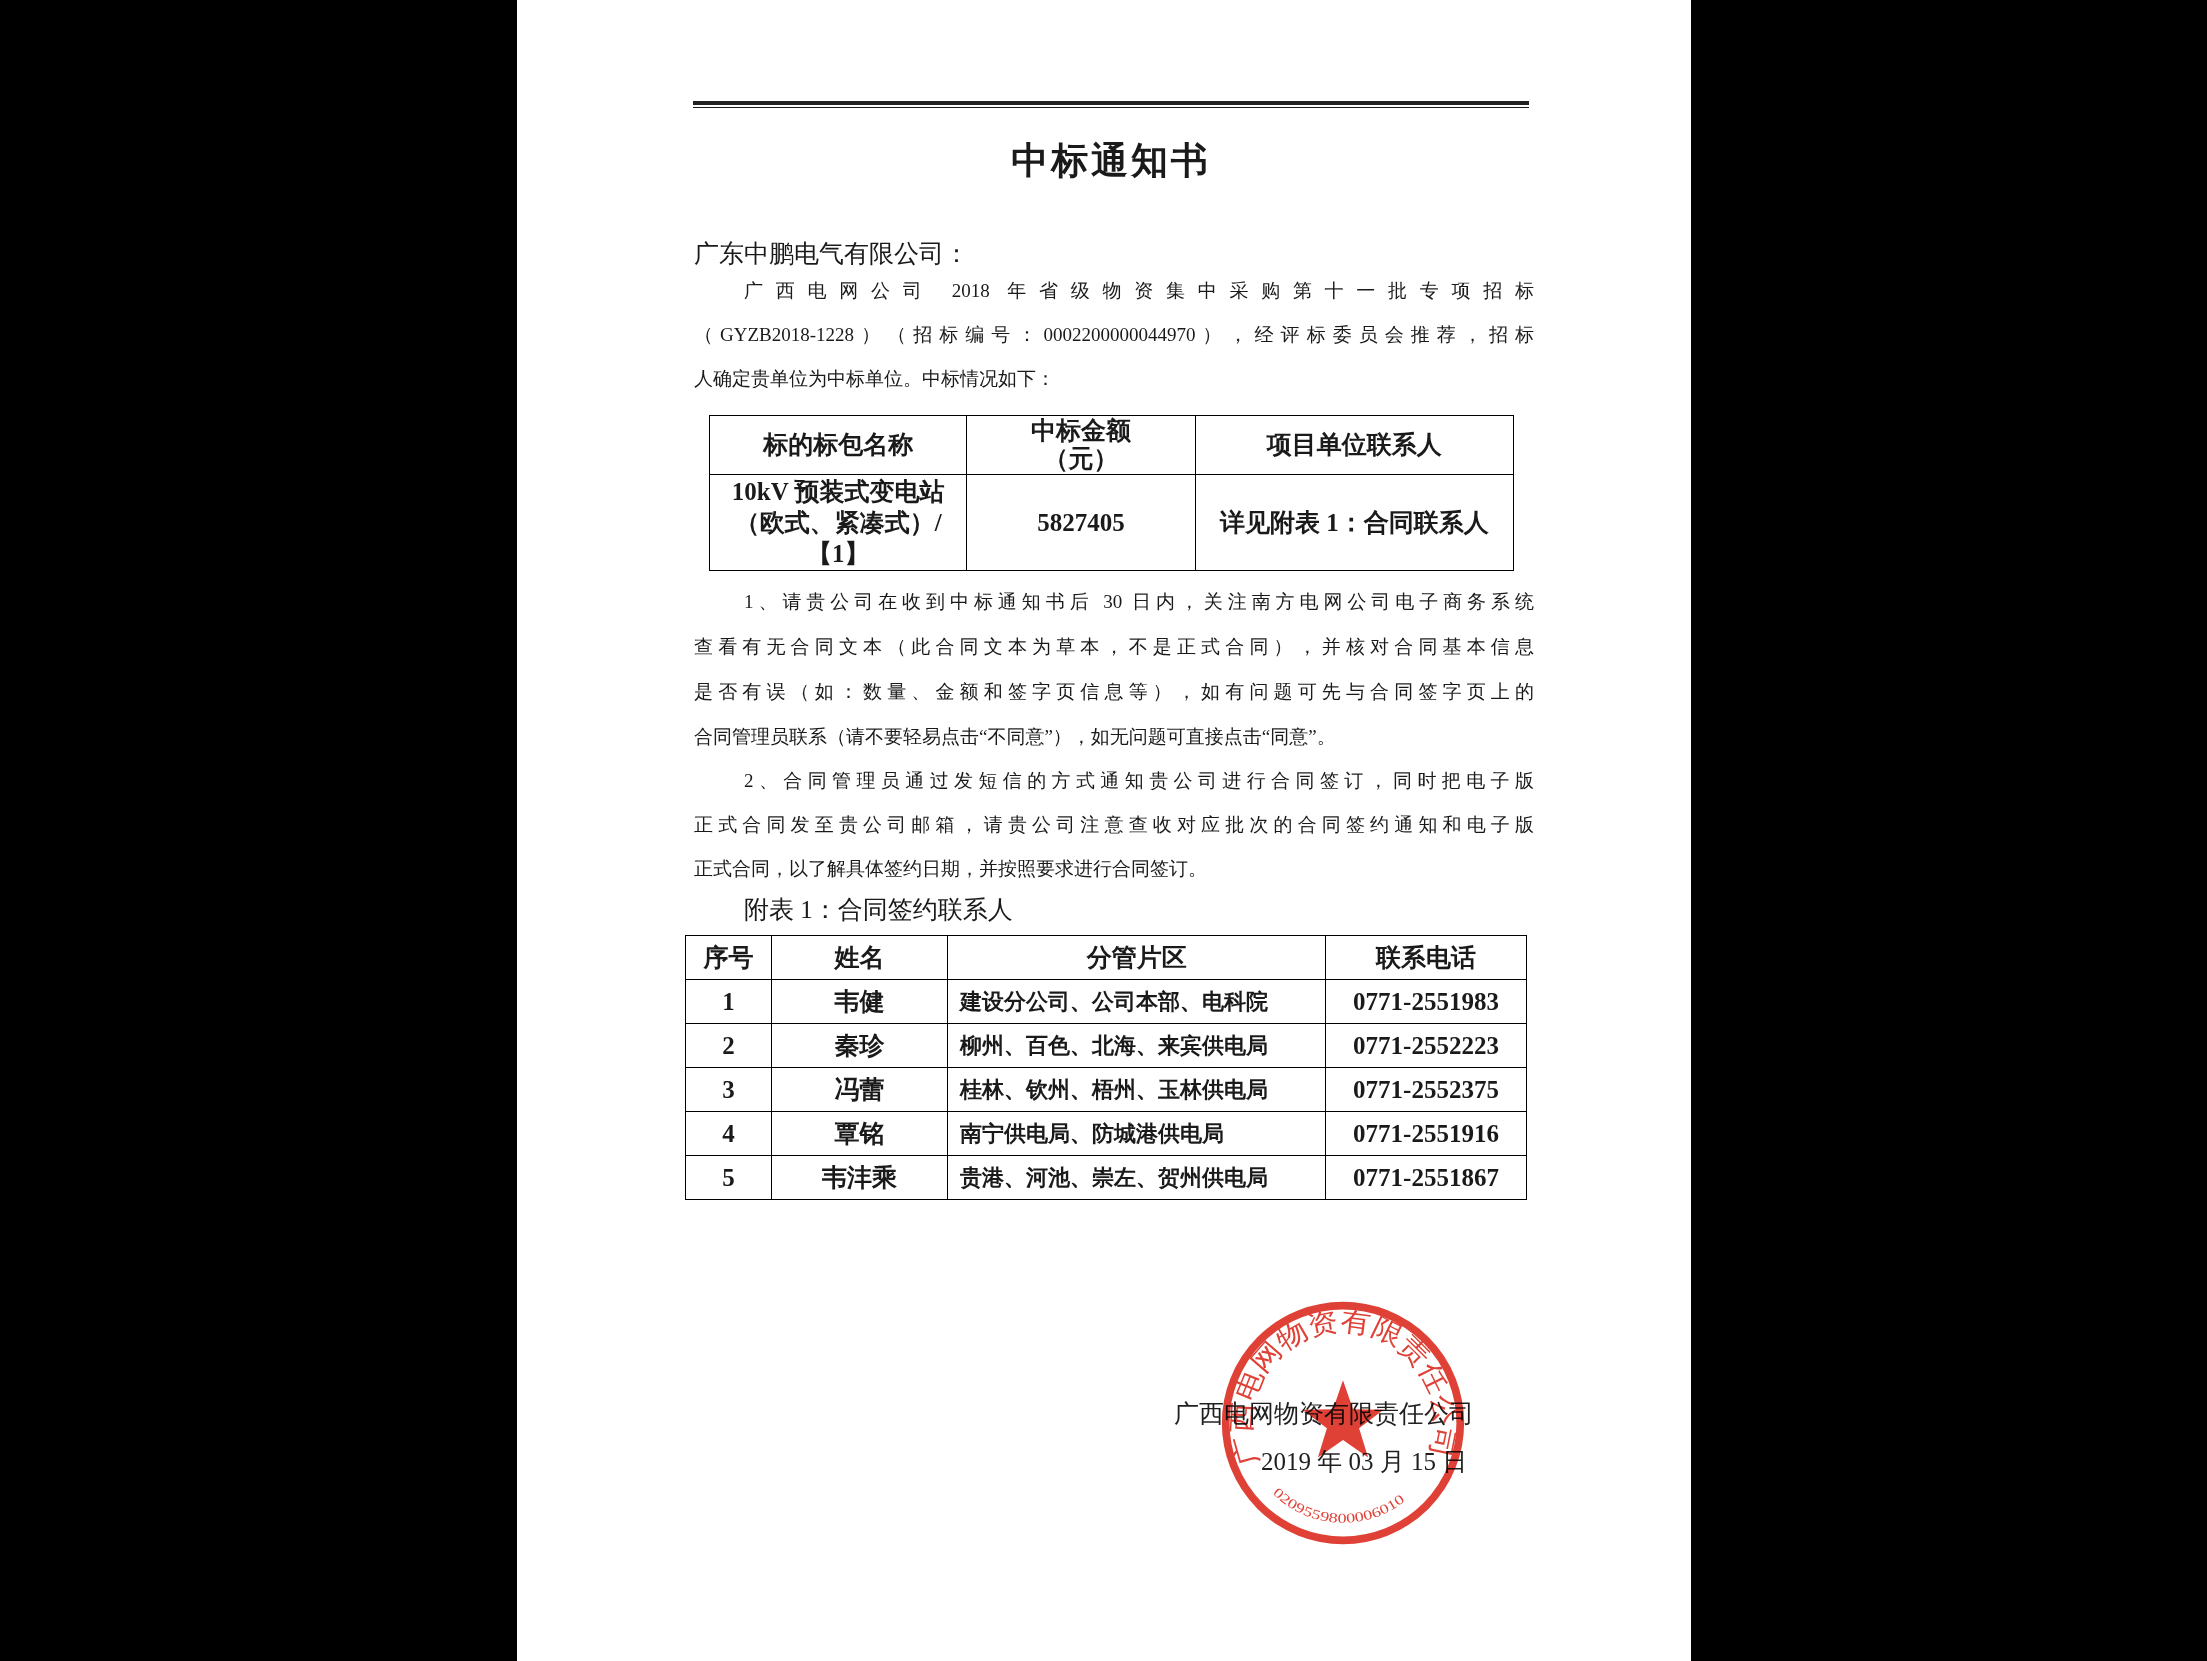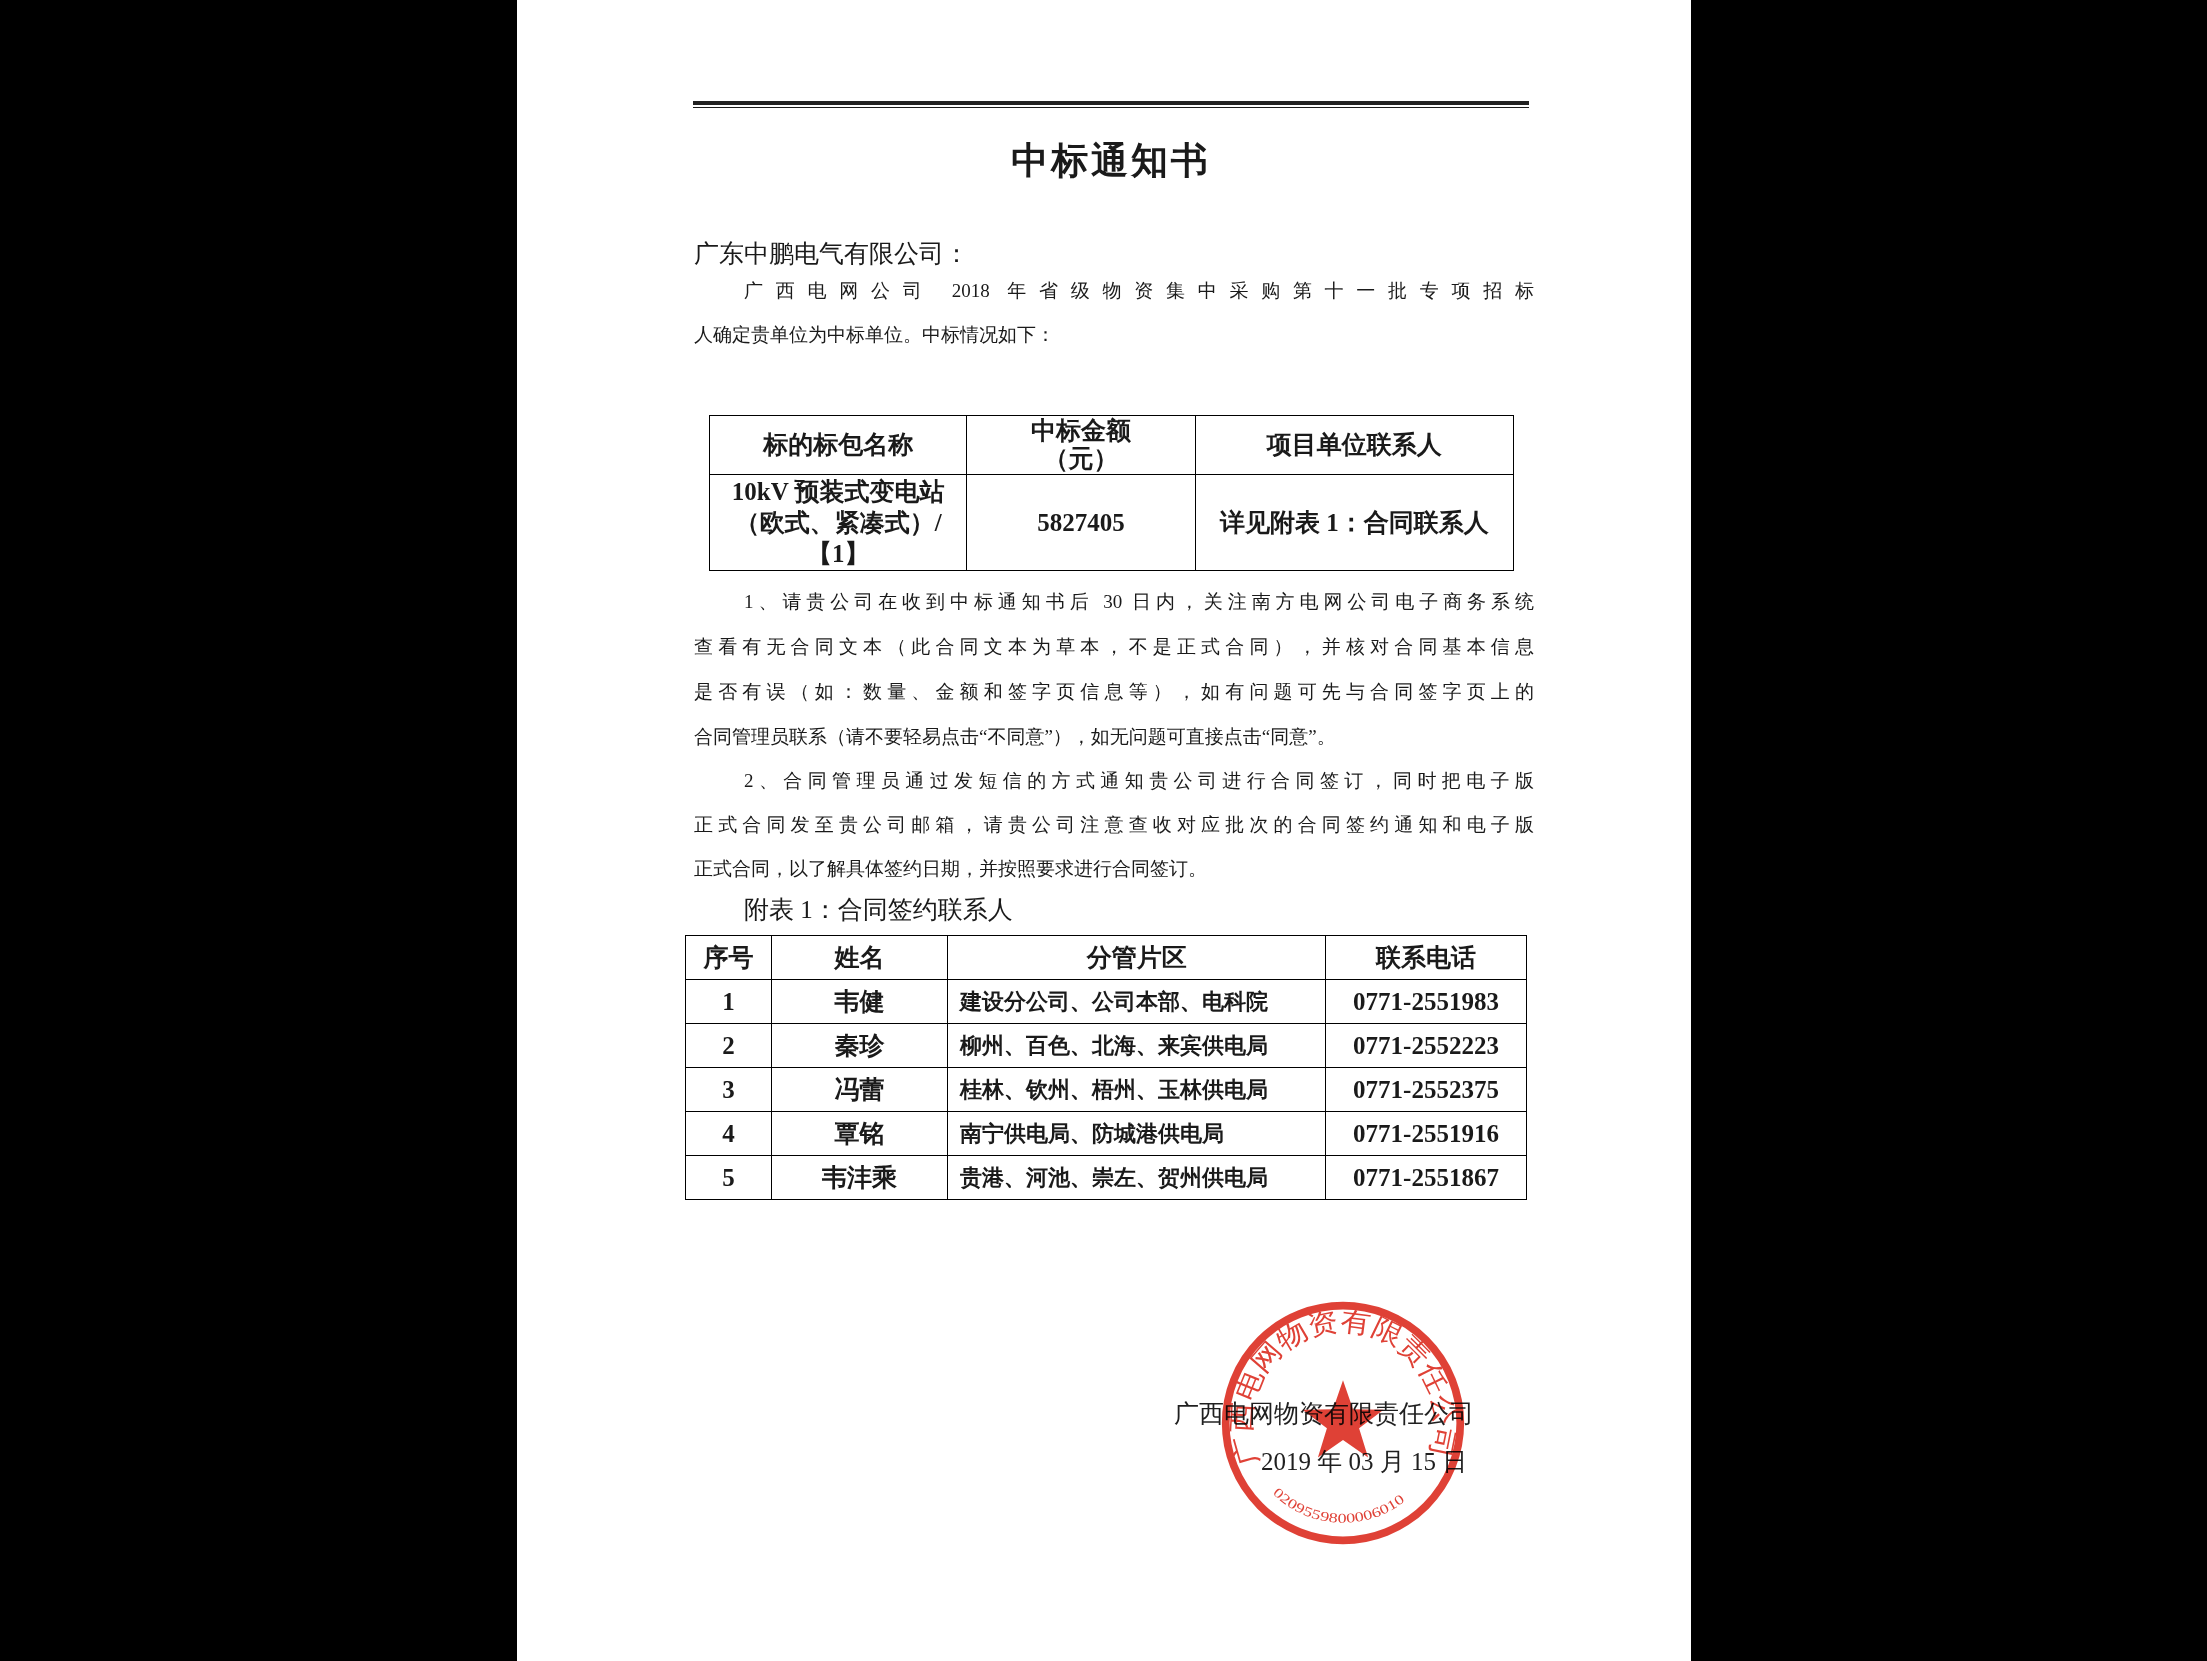--- a/index.html
+++ b/index.html
@@ -40,20 +40,21 @@
   <div class="page">
 
     <div class="abs rule"></div>
 
     <div class="abs title">中标通知书</div>
 
     <div class="abs addressee">广东中鹏电气有限公司：</div>
 
     <div class="abs para p-intro">
         <div class="line just indent">广西电网公司 2018 年省级物资集中采购第十一批专项招标</div>
+        <div class="line just">（GYZB2018-1228）（招标编号：0002200000044970），经评标委员会推荐，招标</div>
         <div class="line">人确定贵单位为中标单位。中标情况如下：</div>
       </div>
 
     <table class="abs t-award">
         <colgroup>
           <col style="width: 32%;">
           <col style="width: 28.4%;">
           <col style="width: 39.6%;">
         </colgroup>
         <thead>

